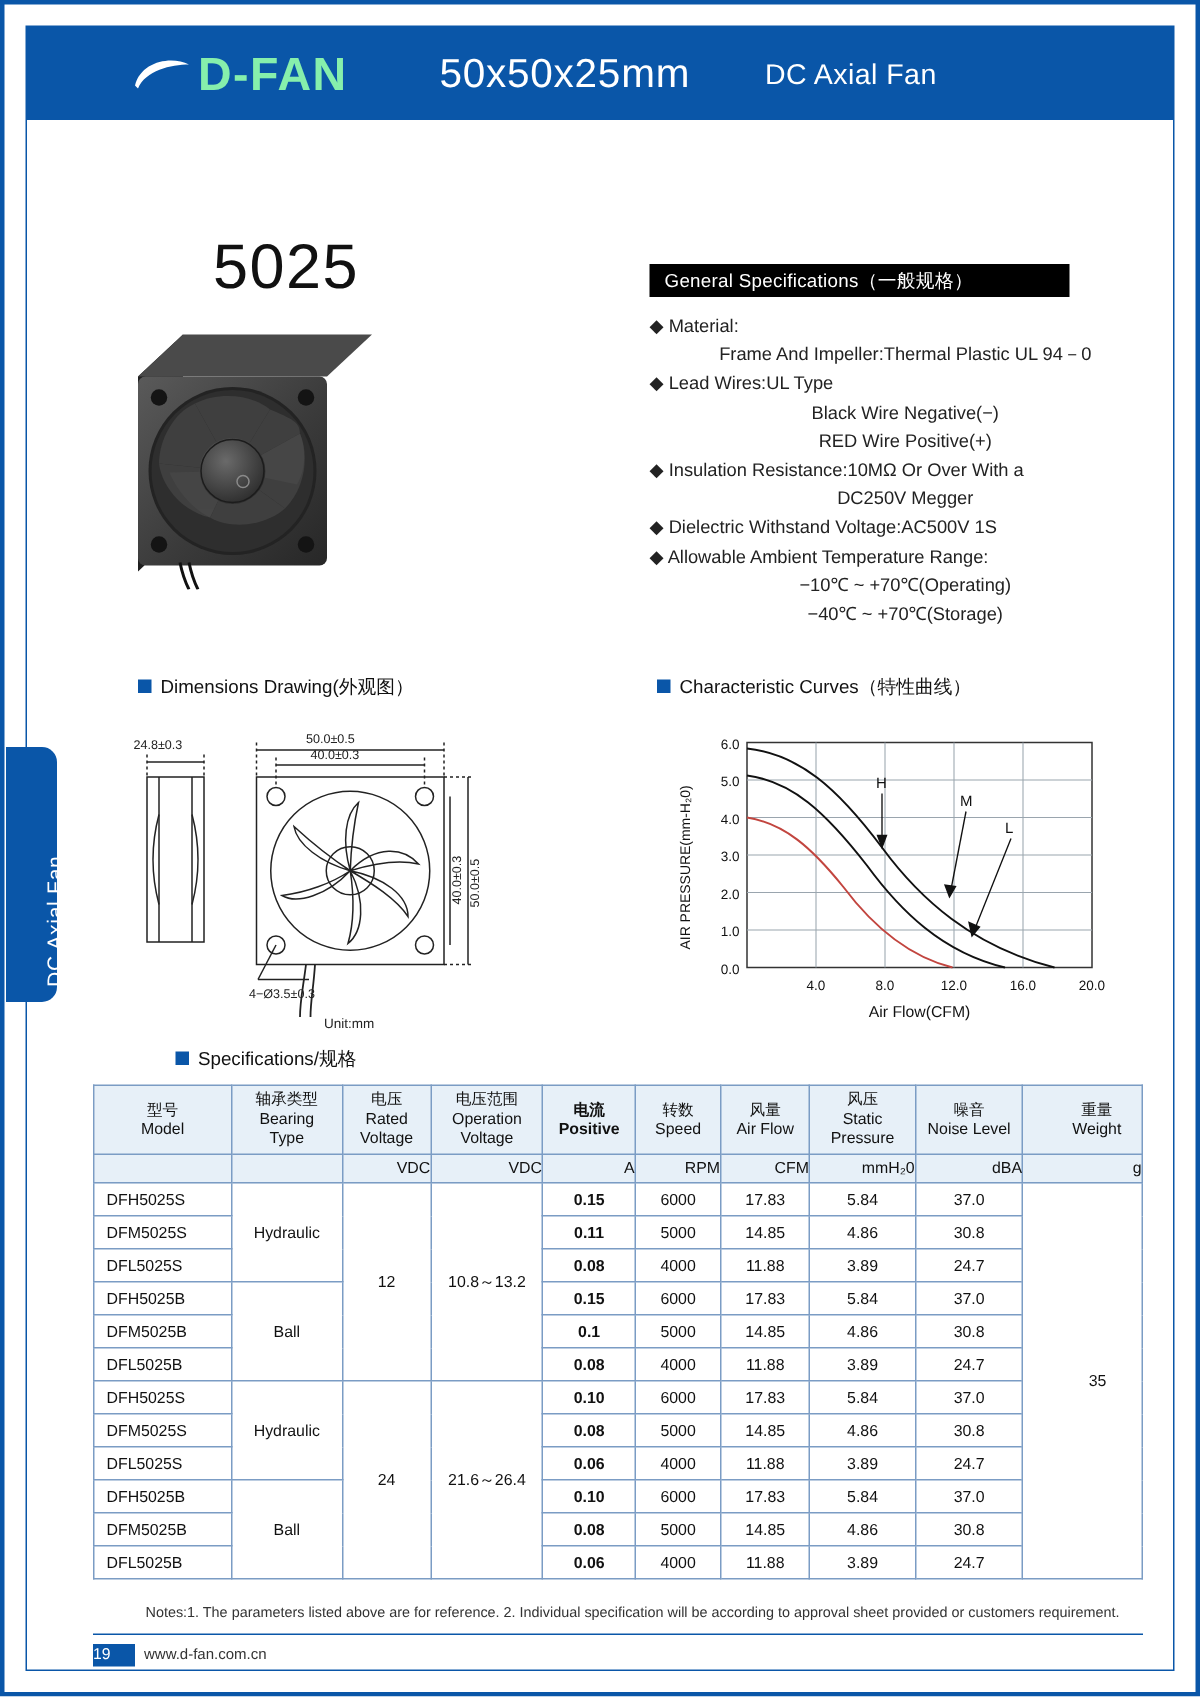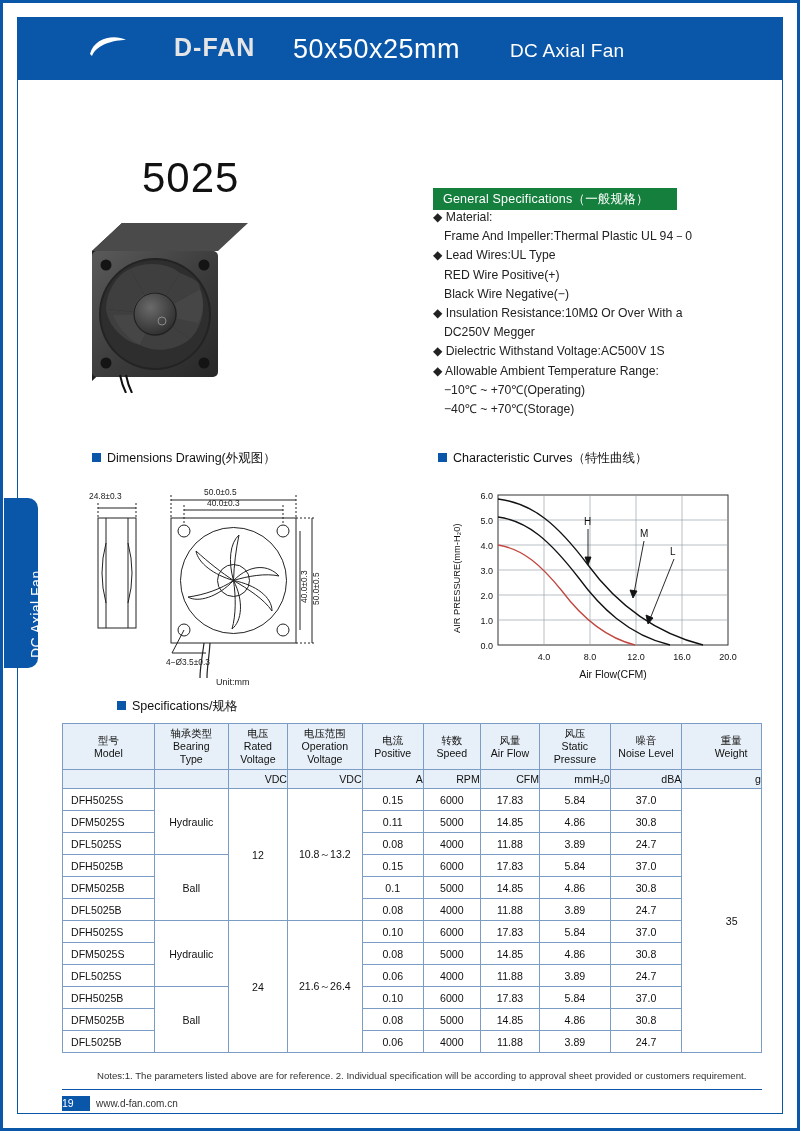--- a/index.html
+++ b/index.html
@@ -31,23 +31,22 @@
   }
   .logo{
     position:absolute;left:70px;top:14px;
     display:flex;align-items:center;gap:4px;
   }
   .logo-mark{
     width:40px;height:30px;position:relative;
   }
   .logo-mark svg{display:block;}
   .logo-text{
-    font-size:25px;font-weight:bold;letter-spacing:1px;
-    color:#e5e5e5;
-    margin-left:42px;
+    font-size:31px;font-weight:bold;letter-spacing:1px;
+    color:#86efac;
   }
   .header-title{
     position:absolute;left:275px;top:16px;
     font-size:27px;font-weight:normal;letter-spacing:0.5px;
   }
   .header-sub{
     position:absolute;left:492px;top:22px;
     font-size:19px;letter-spacing:0.3px;
   }
   
@@ -71,32 +70,31 @@
   .model-no{
     position:absolute;left:124px;top:136px;
     font-size:42px;letter-spacing:1px;color:#111;
   }
   
   .fan-photo{
     position:absolute;left:60px;top:185px;width:190px;height:190px;
   }
   
   .gs-bar{
-    position:absolute;left:415px;top:158px;width:244px;height:22px;
-    background:#15803d;color:#fff;font-size:12.5px;
+    position:absolute;left:415px;top:158px;width:280px;height:22px;
+    background:#000000;color:#fff;font-size:12.5px;
     line-height:22px;padding-left:10px;box-sizing:border-box;
     letter-spacing:0.2px;
-    margin-top:12px;
   }
   .gs-list{
     position:absolute;left:415px;top:190px;width:330px;
     font-size:12.2px;line-height:19.2px;color:#222;
   }
   .gs-list div{white-space:nowrap;}
-  .gs-list .ind{padding-left:11px;}
+  .gs-list .ind{padding-left:11px;text-align:center;}
   
   .sec-head{
     position:absolute;font-size:12.5px;color:#111;
   }
   .sec-head .sq{
     display:inline-block;width:9px;height:9px;background:#0a56a8;
     margin-right:6px;
   }
   
   .dim-box{position:absolute;left:58px;top:455px;width:330px;height:215px;}
@@ -122,21 +120,21 @@
     padding:3px 1px;
   }
   thead .unit-row td{
     height:18px;line-height:18px;padding:0;text-align:right;
   }
   tbody td{height:21px;}
   .c-model{width:88px;text-align:left;padding-left:8px;}
   .c-bear{width:76px;}
   .c-rv{width:60px;}
   .c-ov{width:76px;}
-  .c-cur{width:62px;}
+  .c-cur{width:62px;font-weight:bold;}
   .c-spd{width:58px;}
   .c-af{width:62px;}
   .c-sp{width:72px;}
   .c-nl{width:76px;}
   .c-wt{width:62px;padding-left:20px;}
   .cn{font-size:10.4px;}
   
   .notes{
     position:absolute;left:46px;top:1052px;width:700px;
     font-size:9.6px;color:#333;margin-left:33px;
@@ -228,22 +226,22 @@
         <path d="M42 172 C44 182 46 186 48 190" stroke="#111" stroke-width="2" fill="none"></path>
         <path d="M48 172 C50 182 52 186 54 190" stroke="#111" stroke-width="2" fill="none"></path>
       </svg>
     </div>
 
     <div class="gs-bar">General Specifications（一般规格）</div>
     <div class="gs-list">
       <div>◆ Material:</div>
       <div class="ind">Frame And Impeller:Thermal Plastic UL 94－0</div>
       <div>◆ Lead Wires:UL Type</div>
+      <div class="ind">Black Wire Negative(−)</div>
       <div class="ind">RED Wire Positive(+)</div>
-      <div class="ind">Black Wire Negative(−)</div>
       <div>◆ Insulation Resistance:10MΩ Or Over With a</div>
       <div class="ind">DC250V Megger</div>
       <div>◆ Dielectric Withstand Voltage:AC500V 1S</div>
       <div>◆ Allowable Ambient Temperature Range:</div>
       <div class="ind">−10℃ ~ +70℃(Operating)</div>
       <div class="ind">−40℃ ~ +70℃(Storage)</div>
     </div>
 
     <div class="sec-head" style="left:58px;top:432px;padding-left:16px;">
       <span class="sq"></span><span>Dimensions Drawing(外观图）</span>

